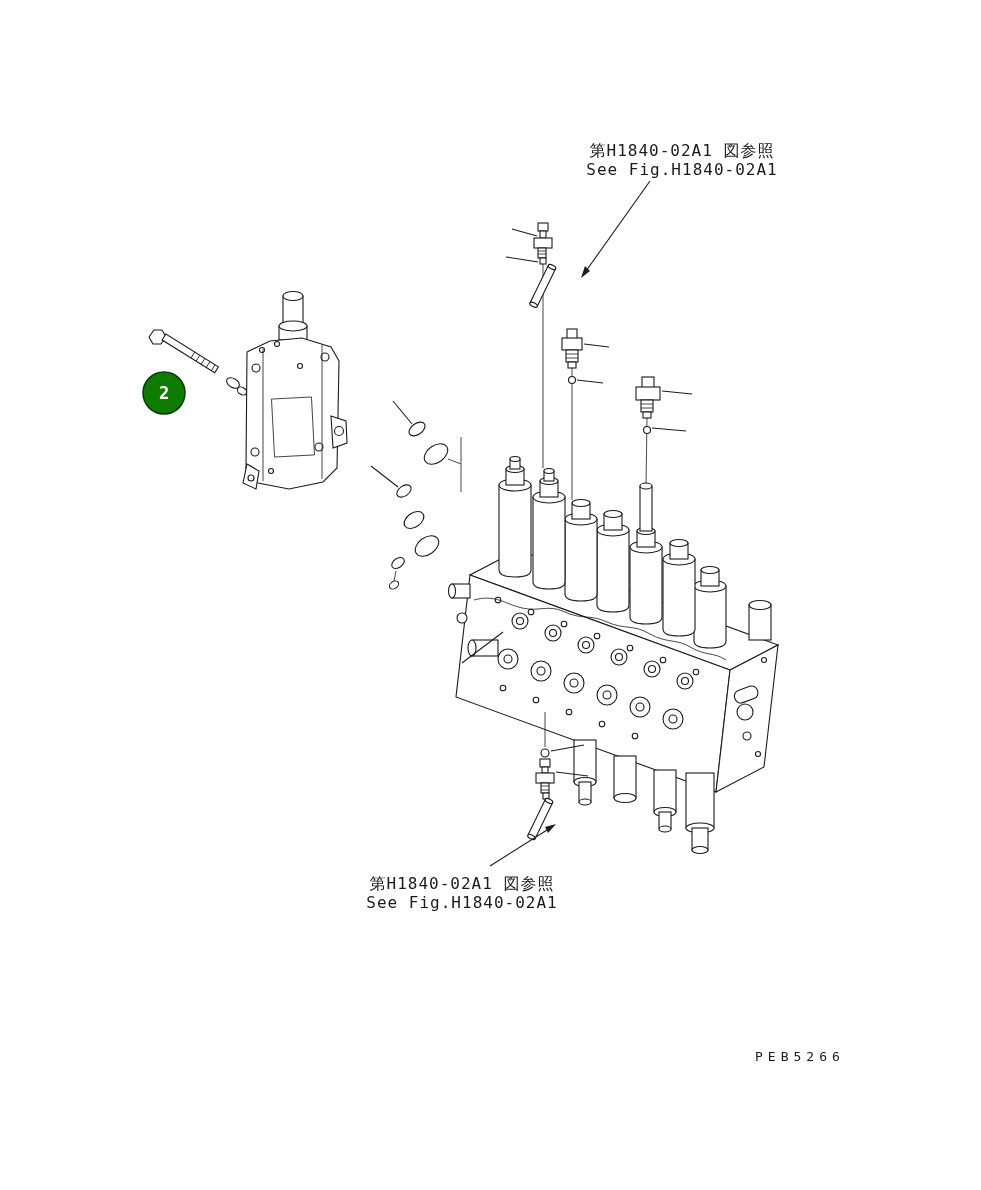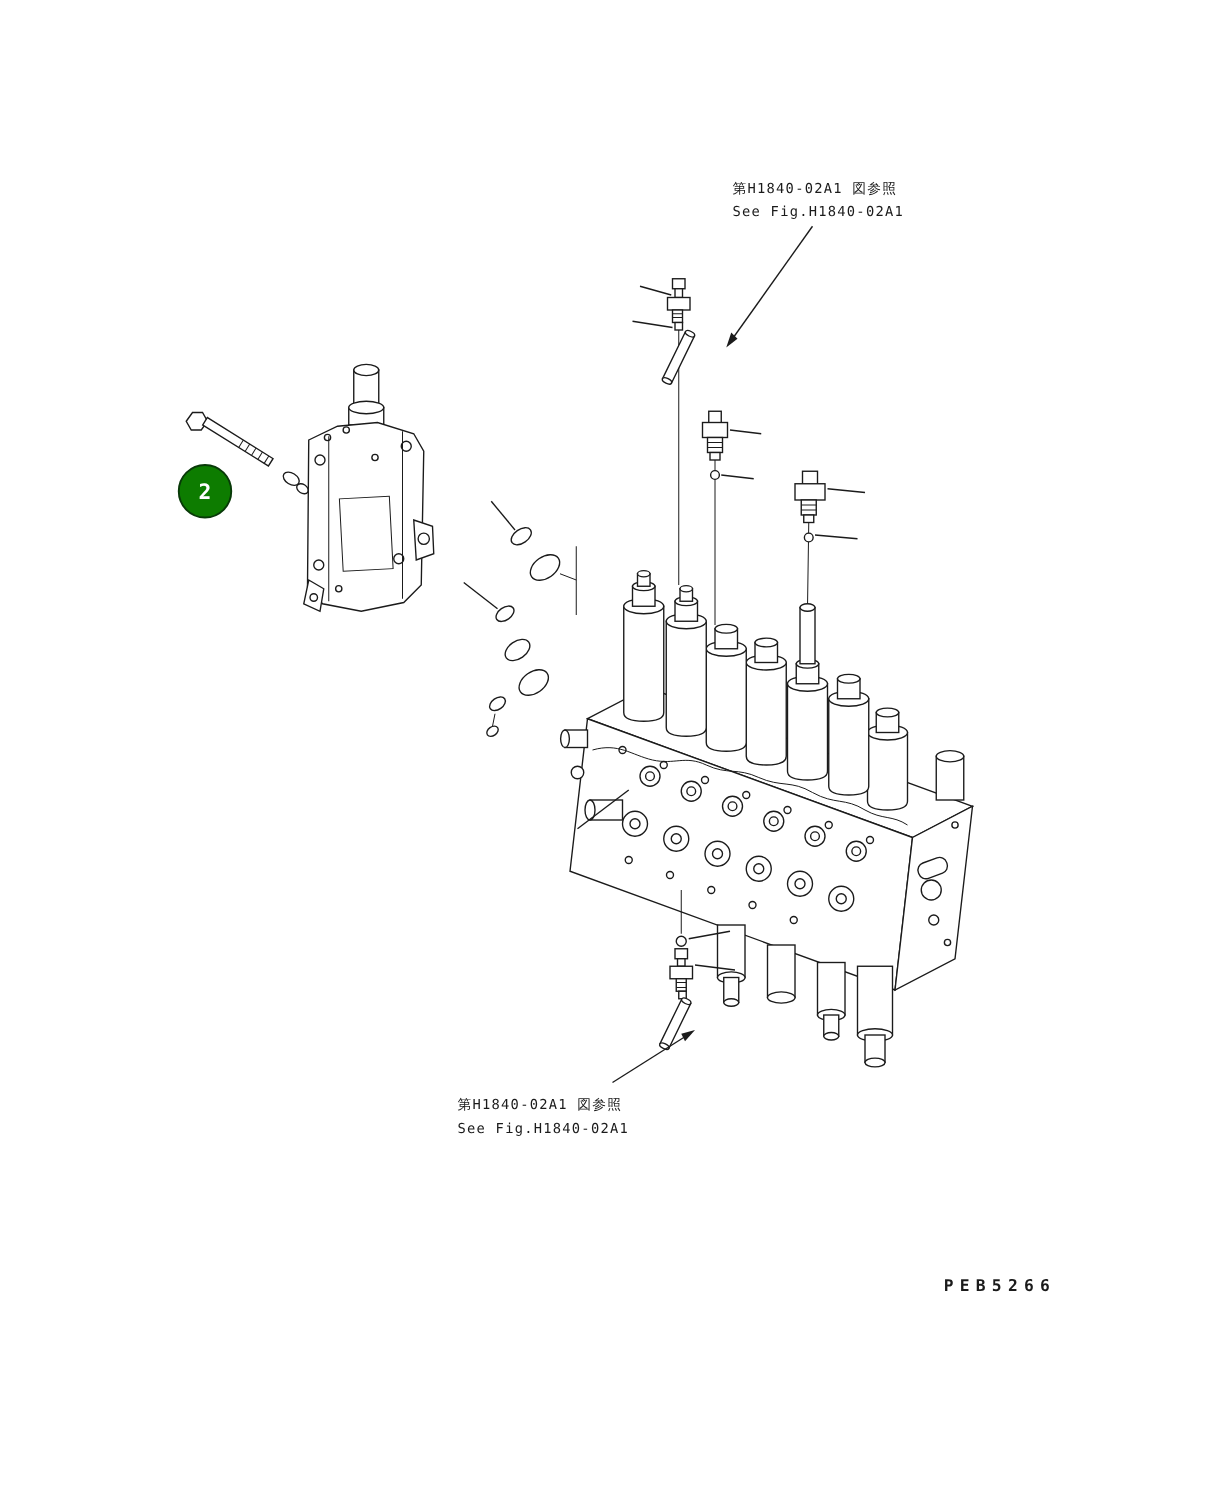--- a/index.html
+++ b/index.html
@@ -1,18 +1,18 @@
 <!DOCTYPE html>
 <html><head>
 <meta charset="utf-8">
 <style>
   html,body{margin:0;padding:0;background:#fff;}
   .page{position:relative;width:981px;height:1190px;background:#ffffff;overflow:hidden;
         font-family:"DejaVu Sans Mono",monospace;color:#1b1b1b;}
-  .note{position:absolute;text-align:left;font-size:11px;line-height:19px;letter-spacing:1px;white-space:nowrap;}
+  .note{position:absolute;text-align:center;font-size:16px;line-height:19px;letter-spacing:1px;white-space:nowrap;}
   .code{position:absolute;font-size:13px;letter-spacing:5px;}
   svg{position:absolute;left:0;top:0;}
   .ln{stroke:#1b1b1b;stroke-width:1.1;fill:none}
   .fw{stroke:#1b1b1b;stroke-width:1.1;fill:#ffffff}
   .thin{stroke:#1b1b1b;stroke-width:0.8;fill:none}
   .fb{fill:#1b1b1b;stroke:none}
   .callout-num{font:bold 17px "DejaVu Sans Mono",monospace;fill:#ffffff;}
 </style>
 </head>
 <body>
@@ -22,21 +22,21 @@
   <div class="note" style="left:586px;top:141px;width:192px;">
     <div>第H1840-02A1 図参照</div>
     <div>See Fig.H1840-02A1</div>
   </div>
 
   <div class="note" style="left:366px;top:874px;width:192px;">
     <div>第H1840-02A1 図参照</div>
     <div>See Fig.H1840-02A1</div>
   </div>
 
-  <div class="code" style="left:755px;top:1022px;font-weight:bold;">PEB5266</div>
+  <div class="code" style="left:755px;top:1049px;">PEB5266</div>
 
   <svg width="981" height="1190" viewBox="0 0 981 1190">
 
     <g>
       <line class="ln" x1="650" y1="181" x2="586" y2="271"></line>
       <polygon class="fb" points="581,278 590,271 585,266"></polygon>
     </g>
 
     <g>
       <line class="ln" x1="512" y1="229" x2="537" y2="236"></line>

